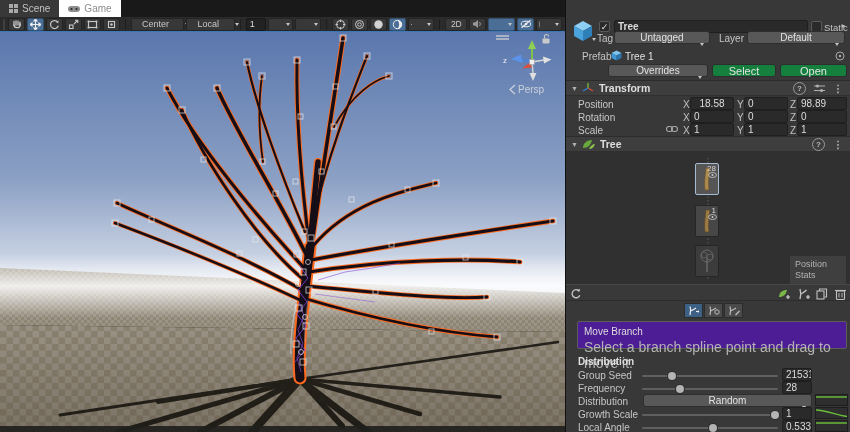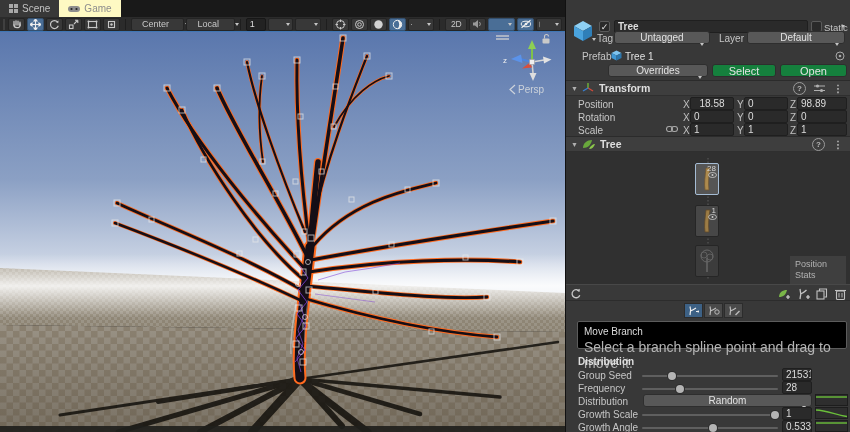--- a/index.html
+++ b/index.html
@@ -4,21 +4,21 @@
 <style>
   html,body{margin:0;padding:0;background:#141414;}
   .app{position:relative;width:850px;height:432px;background:#282828;overflow:hidden;
        font-family:"Liberation Sans",sans-serif;color:#d2d2d2;font-size:11px;
        -webkit-font-smoothing:antialiased;}
   .abs{position:absolute;}
   
   .tabbar{position:absolute;top:0;height:17px;background:#191919;display:flex;align-items:stretch;box-sizing:border-box;}
   .tab{display:flex;align-items:center;gap:4px;padding:0 9px;font-size:10px;color:#c2c2c2;white-space:nowrap;}
   .tab.active{background:#383838;}
-  .tab.inactive{background:#fef9c3;color:#8d8d8d;}
+  .tab.inactive{background:#ffffff;color:#8d8d8d;}
   
   .stoolbar{position:absolute;top:17px;left:0;width:565px;height:15px;background:#2b2b2b;
             display:flex;align-items:center;padding:0 3px;box-sizing:border-box;gap:2px;border-bottom:1px solid #3f76b4;}
   .tbtn{height:13px;min-width:17px;background:#383838;border:1px solid #242424;border-radius:2px;
         display:flex;align-items:center;justify-content:center;color:#c8c8c8;font-size:8.5px;box-sizing:border-box;padding:0 2px;gap:16px;}
   .tbtn.sel{background:#4a6e96;border-color:#34506f;}
   .sep{width:1px;height:11px;background:#1e1e1e;margin:0 3px;flex:0 0 auto;}
   .snapfield{height:13px;width:26px;background:#222;border:1px solid #171717;border-radius:2px;color:#ddd;
              font-size:9px;display:flex;align-items:center;padding:0 3px;box-sizing:border-box;}
   .caret{width:0;height:0;border-left:3px solid transparent;border-right:3px solid transparent;border-top:4px solid #c4c4c4;flex:0 0 auto;}
@@ -40,21 +40,21 @@
   .lbl{position:absolute;color:#c6c6c6;font-size:10px;white-space:nowrap;}
   .axis{position:absolute;color:#c0c0c0;font-size:10px;}
   .strack{position:absolute;height:2px;background:#5f5f5f;border-radius:1px;}
   .shandle{position:absolute;width:8px;height:8px;border-radius:50%;background:#b4b4b4;top:-3px;box-shadow:0 0 0 1px #2c2c2c;}
   .curve{position:absolute;background:#2e2e2e;border:1px solid #1d1d1d;box-sizing:border-box;overflow:hidden;}
   .node{position:absolute;width:24px;height:32px;background:#474747;border:1px solid #262626;border-radius:2px;box-sizing:border-box;}
   .node.sel{border-color:#a5bcd4;background:#555;}
   .nbadge{position:absolute;top:0px;right:2px;font-size:8px;color:#d5d5d5;}
   .checkbox{position:absolute;width:11px;height:11px;background:#2a2a2a;border:1px solid #5a5a5a;border-radius:2px;
             display:flex;align-items:center;justify-content:center;font-size:9px;color:#e4e4e4;box-sizing:border-box;}
-  .infobox{position:absolute;background:#000000;border:1px solid #5c5c5c;border-radius:2px;box-sizing:border-box;padding:4px 6px;}
+  .infobox{position:absolute;background:#4c1d95;border:1px solid #5c5c5c;border-radius:2px;box-sizing:border-box;padding:4px 6px;}
   .toolbtn{position:absolute;width:19px;height:15px;background:#4a4a4a;border:1px solid #2c2c2c;display:flex;align-items:center;justify-content:center;box-sizing:border-box;}
   .toolbtn.sel{background:#3d6185;}
   .canvasrow{position:absolute;left:0;width:284px;background:#393939;border-top:1px solid #484848;border-bottom:1px solid #2c2c2c;box-sizing:border-box;}
   .iconbtn{display:flex;align-items:center;justify-content:center;}
 </style>
 </head>
 <body>
 
 <div class="app">
 
@@ -682,21 +682,21 @@
     <div class="strack" style="left:76px;top:414px;width:136px;">
         <div class="shandle" style="left:129px;"></div>
       </div>
     <div class="ifield" style="left:216px;top:407px;width:30px;">1</div>
     <div class="curve" style="left:249px;top:407px;width:33px;height:12px;">
       <svg width="31" height="10">
           <path d="M0,2 C10,2.5 18,6 31,8.5" fill="none" stroke="#6abf3a" stroke-width="1.4"></path>
         </svg>
     </div>
 
-    <span class="lbl" style="left:12px;top:422px;">Growth Angle</span>
+    <span class="lbl" style="left:12px;top:422px;">Local Angle</span>
     <div class="strack" style="left:76px;top:427px;width:136px;">
         <div class="shandle" style="left:67px;"></div>
       </div>
     <div class="ifield" style="left:216px;top:420px;width:30px;">0.533</div>
     <div class="curve" style="left:249px;top:420px;width:33px;height:12px;">
       <svg width="31" height="10">
           <line x1="0" y1="2" x2="31" y2="2" stroke="#6abf3a" stroke-width="1.4"></line>
         </svg>
     </div>
 

